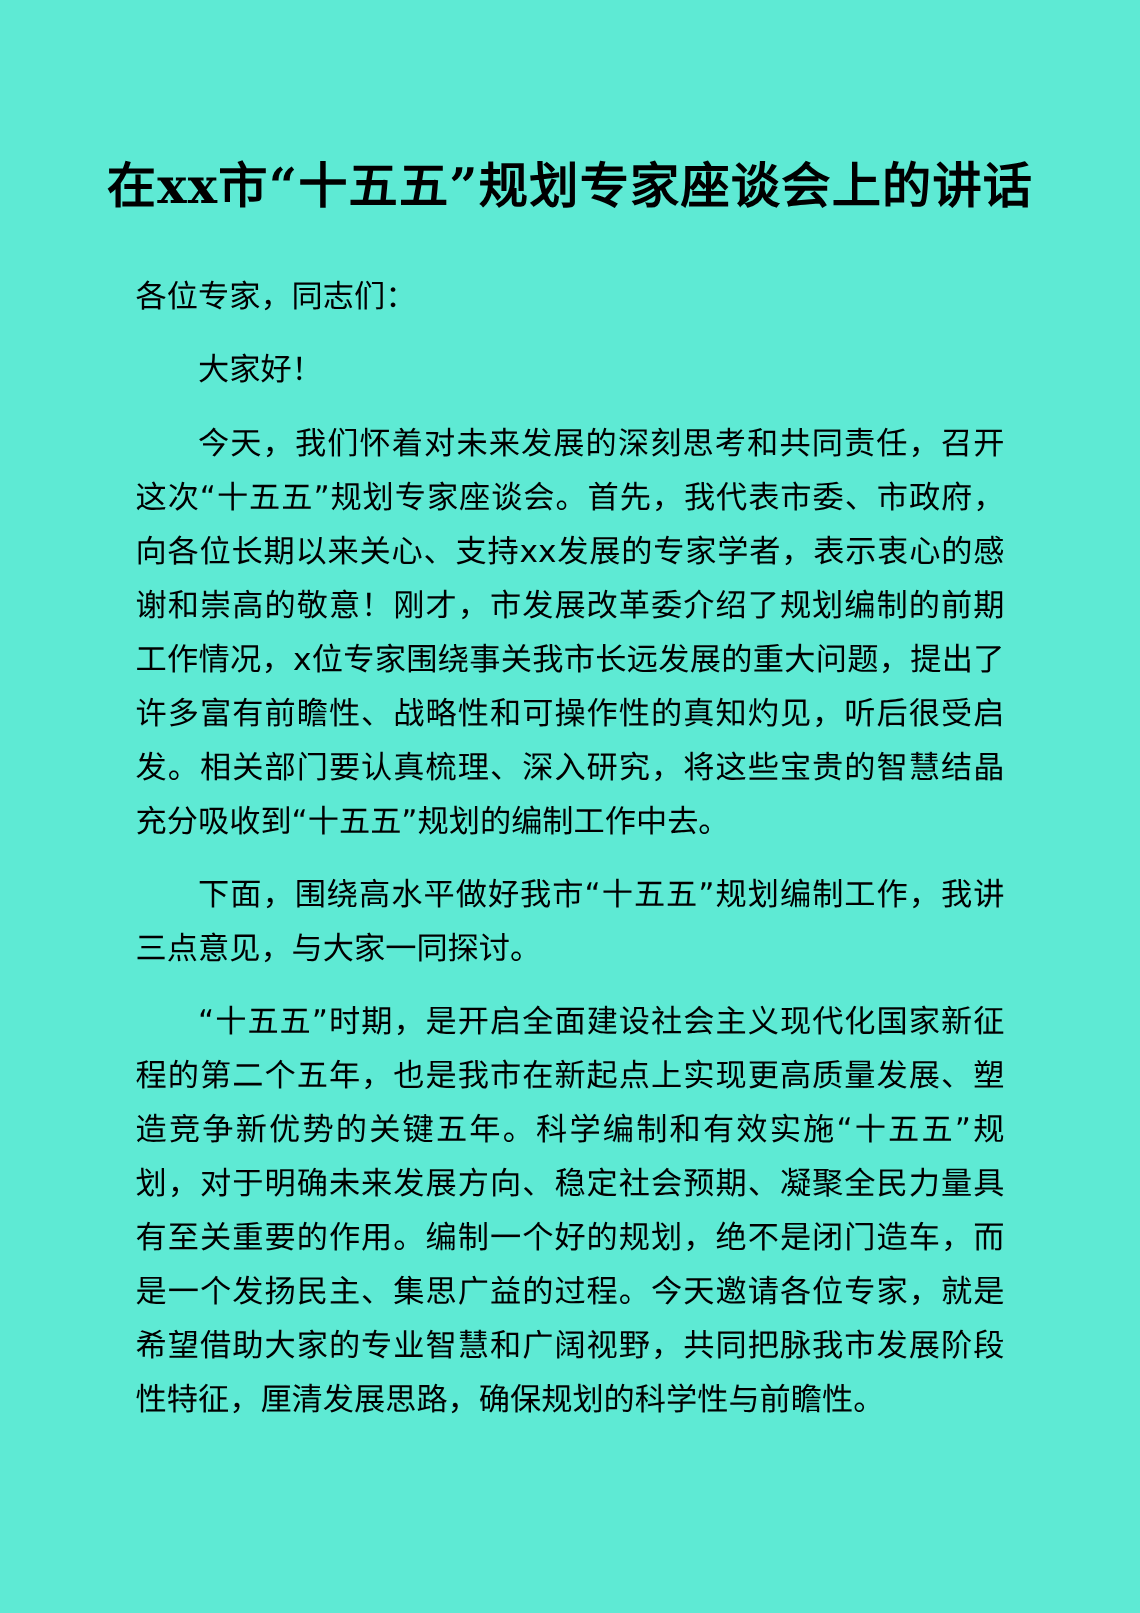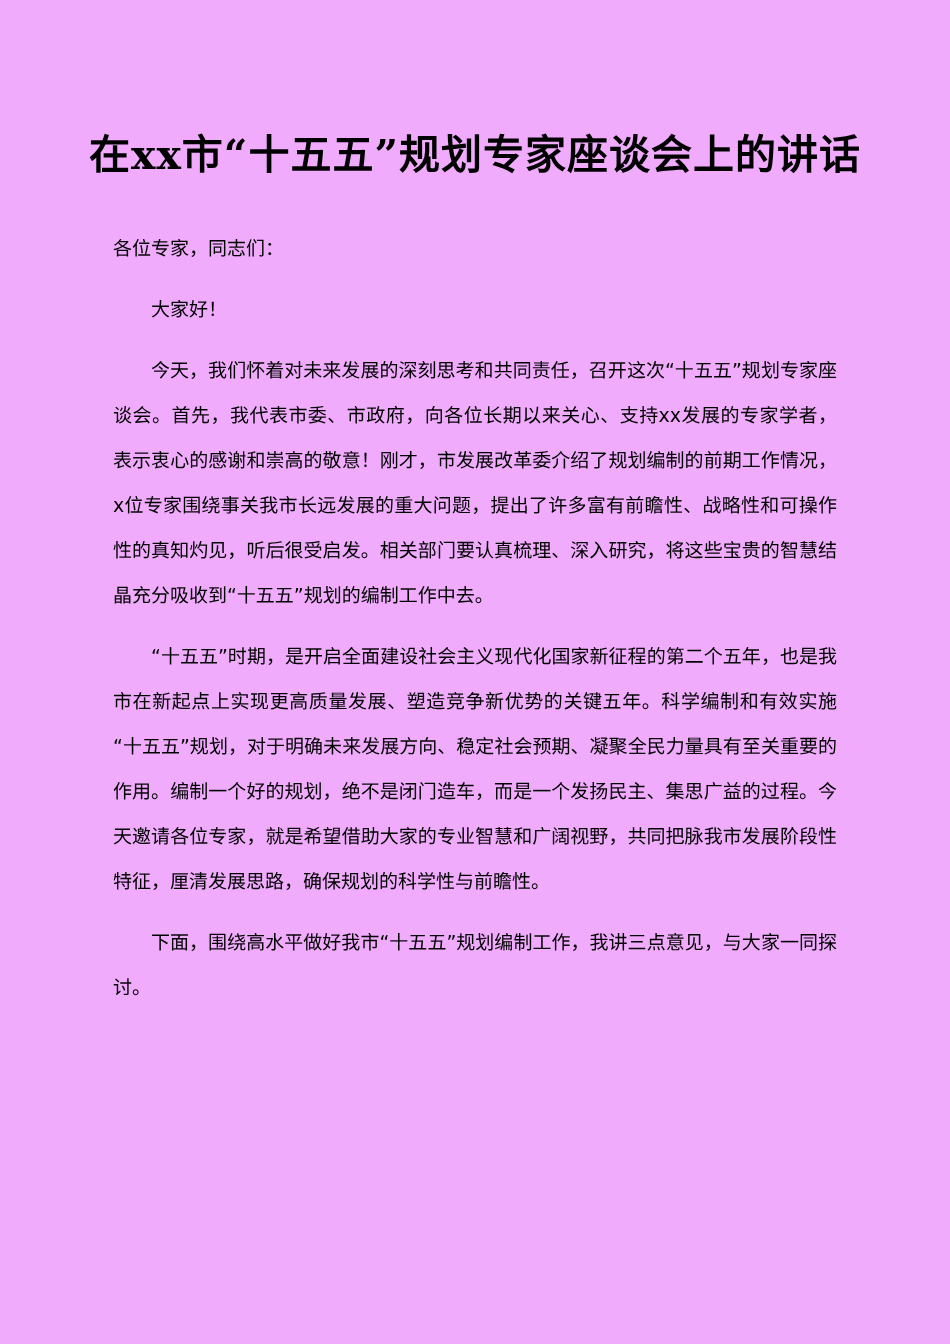--- a/index.html
+++ b/index.html
@@ -4,40 +4,40 @@
 <style>
   html, body {
     margin: 0;
     padding: 0;
     background: #ffffff;
   }
   .page {
     position: relative;
     width: 950px;
     height: 1344px;
-    background: #f0abfc;
+    background: #5eead4;
     color: #000000;
     overflow: hidden;
   }
   .doc-title {
     margin: 0;
     padding: 128px 60px 0 60px;
     text-align: center;
     font-family: "DejaVu Serif", "Liberation Serif", serif;
     font-weight: bold;
     font-size: 41px;
     line-height: 1.32;
     letter-spacing: 1px;
     color: #000000;
   }
   .doc-body {
     width: 724px;
     margin: 44px auto 0 auto;
     font-family: "DejaVu Sans", "Liberation Sans", sans-serif;
-    font-size: 19px;
+    font-size: 26px;
     line-height: 45px;
     text-align: justify;
     text-justify: inter-character;
     color: #000000;
   }
   .para {
     margin: 0;
     padding: 0;
   }
   .para.indent {
@@ -48,16 +48,16 @@
 </head>
 <body>
 
 <div class="page">
   <h1 class="doc-title">在xx市“十五五”规划专家座谈会上的讲话</h1>
 
   <div class="doc-body">
     <p class="para">各位专家，同志们：</p>
     <p class="para indent">大家好！</p>
     <p class="para indent">今天，我们怀着对未来发展的深刻思考和共同责任，召开这次“十五五”规划专家座谈会。首先，我代表市委、市政府，向各位长期以来关心、支持xx发展的专家学者，表示衷心的感谢和崇高的敬意！刚才，市发展改革委介绍了规划编制的前期工作情况，x位专家围绕事关我市长远发展的重大问题，提出了许多富有前瞻性、战略性和可操作性的真知灼见，听后很受启发。相关部门要认真梳理、深入研究，将这些宝贵的智慧结晶充分吸收到“十五五”规划的编制工作中去。</p>
+    <p class="para indent">下面，围绕高水平做好我市“十五五”规划编制工作，我讲三点意见，与大家一同探讨。</p>
     <p class="para indent">“十五五”时期，是开启全面建设社会主义现代化国家新征程的第二个五年，也是我市在新起点上实现更高质量发展、塑造竞争新优势的关键五年。科学编制和有效实施“十五五”规划，对于明确未来发展方向、稳定社会预期、凝聚全民力量具有至关重要的作用。编制一个好的规划，绝不是闭门造车，而是一个发扬民主、集思广益的过程。今天邀请各位专家，就是希望借助大家的专业智慧和广阔视野，共同把脉我市发展阶段性特征，厘清发展思路，确保规划的科学性与前瞻性。</p>
-    <p class="para indent">下面，围绕高水平做好我市“十五五”规划编制工作，我讲三点意见，与大家一同探讨。</p>
   </div>
 </div>
 
 </body></html>

